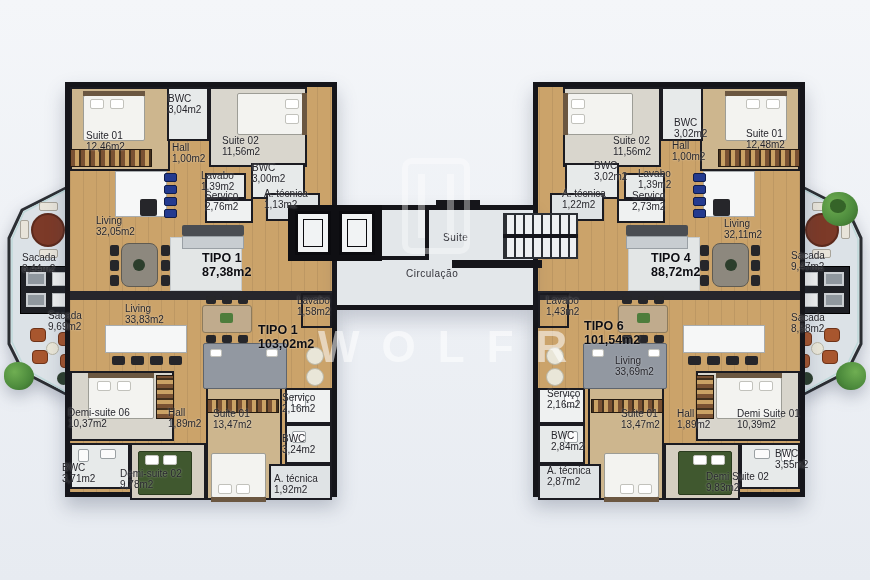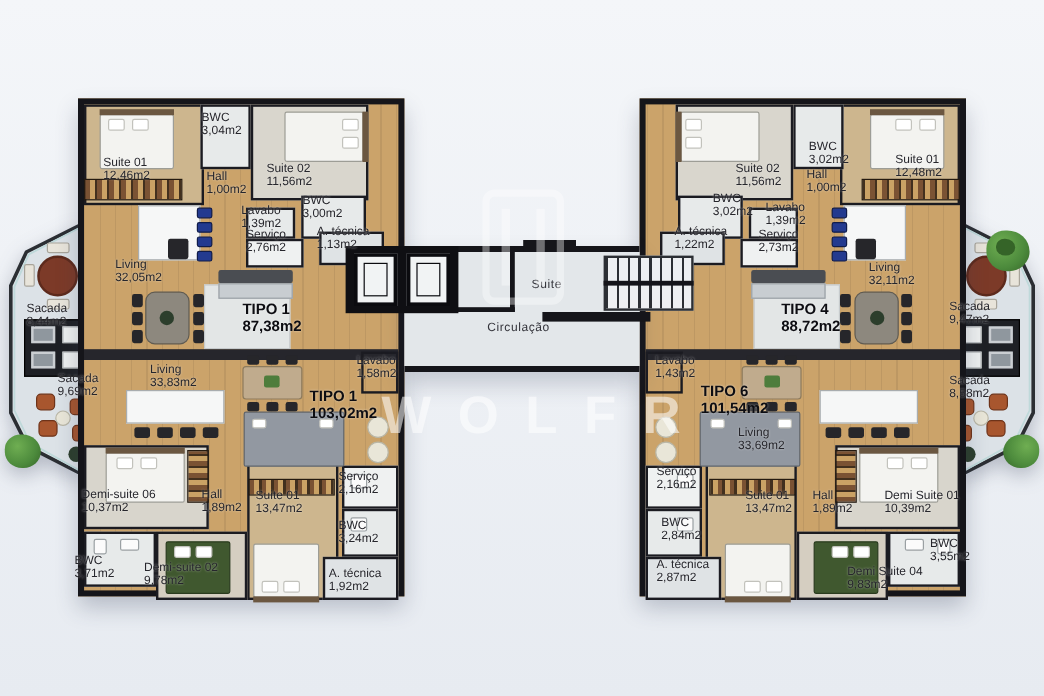--- a/index.html
+++ b/index.html
@@ -507,21 +507,21 @@
     </div>
   <div class="lbl" style="left:551px;top:431px;">
       <span>BWC</span>
       <span>2,84m2</span>
     </div>
   <div class="lbl" style="left:547px;top:466px;">
       <span>A. técnica</span>
       <span>2,87m2</span>
     </div>
   <div class="lbl" style="left:706px;top:472px;">
-      <span>Demi Suite 04</span>
+      <span>Demi Suite 02</span>
       <span>9,83m2</span>
     </div>
   <div class="lbl" style="left:775px;top:449px;">
       <span>BWC</span>
       <span>3,55m2</span>
     </div>
   <div class="lbl" style="left:791px;top:313px;">
       <span>Sacada</span>
       <span>8,58m2</span>
     </div>

